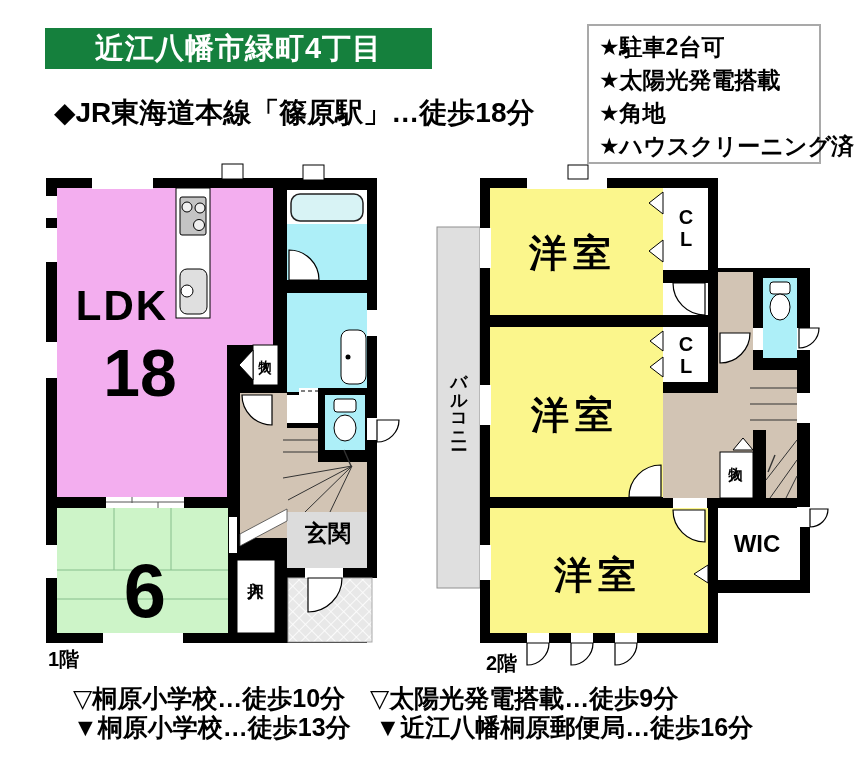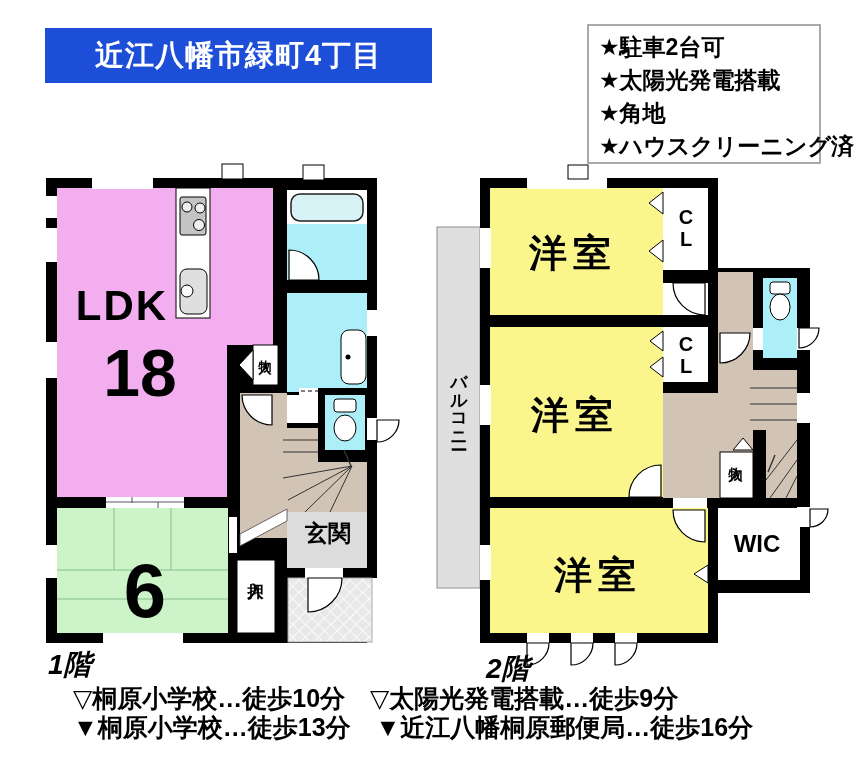--- a/index.html
+++ b/index.html
@@ -1,40 +1,41 @@
 <!DOCTYPE html>
 <html><head>
 <meta charset="utf-8">
 <style>
   html,body{margin:0;padding:0;background:#fff;}
   #page{position:relative;width:867px;height:768px;background:#fff;overflow:hidden;
         font-family:"Liberation Sans","DejaVu Sans",sans-serif;}
-  .banner{position:absolute;left:45px;top:28px;width:387px;height:55px;background:#1d4ed8;color:#fff;
+  .banner{position:absolute;left:45px;top:28px;width:387px;height:41px;background:#15803d;color:#fff;
           font-size:29px;font-weight:bold;display:flex;align-items:center;justify-content:center;
           letter-spacing:1px;white-space:nowrap;}
   .station{position:absolute;left:54px;top:94px;font-size:28px;font-weight:bold;color:#000;white-space:nowrap;}
   .features{position:absolute;left:587px;top:24px;width:234px;height:140px;border:2px solid #A9A9A9;
             background:#fff;box-sizing:border-box;padding:5px 0 0 10px;}
   .features div{font-size:23px;font-weight:bold;line-height:33px;white-space:nowrap;color:#000;}
-  .floor-label{position:absolute;font-size:28px;font-weight:bold;color:#000;font-style:italic;}
+  .floor-label{position:absolute;font-size:20px;font-weight:bold;color:#000;}
   .footer{position:absolute;left:73px;top:684px;color:#000;}
   .footer div{font-size:25px;font-weight:bold;line-height:29px;white-space:nowrap;}
   svg{position:absolute;}
   svg text{font-family:"Liberation Sans","DejaVu Sans",sans-serif;font-weight:bold;fill:#000;}
   .vtext{writing-mode:vertical-rl;text-orientation:upright;}
 </style>
 </head>
 <body>
 
 <div id="page">
 
   <div class="banner">
     <span>近江八幡市緑町4丁目</span>
   </div>
 
+  <div class="station">◆JR東海道本線「篠原駅」…徒歩18分</div>
 
   <div class="features">
     <div>★駐車2台可</div>
     <div>★太陽光発電搭載</div>
     <div>★角地</div>
     <div>★ハウスクリーニング済</div>
   </div>
 
   <svg style="left:40px;top:160px" width="360" height="500" viewBox="40 160 360 500">
     <defs>

